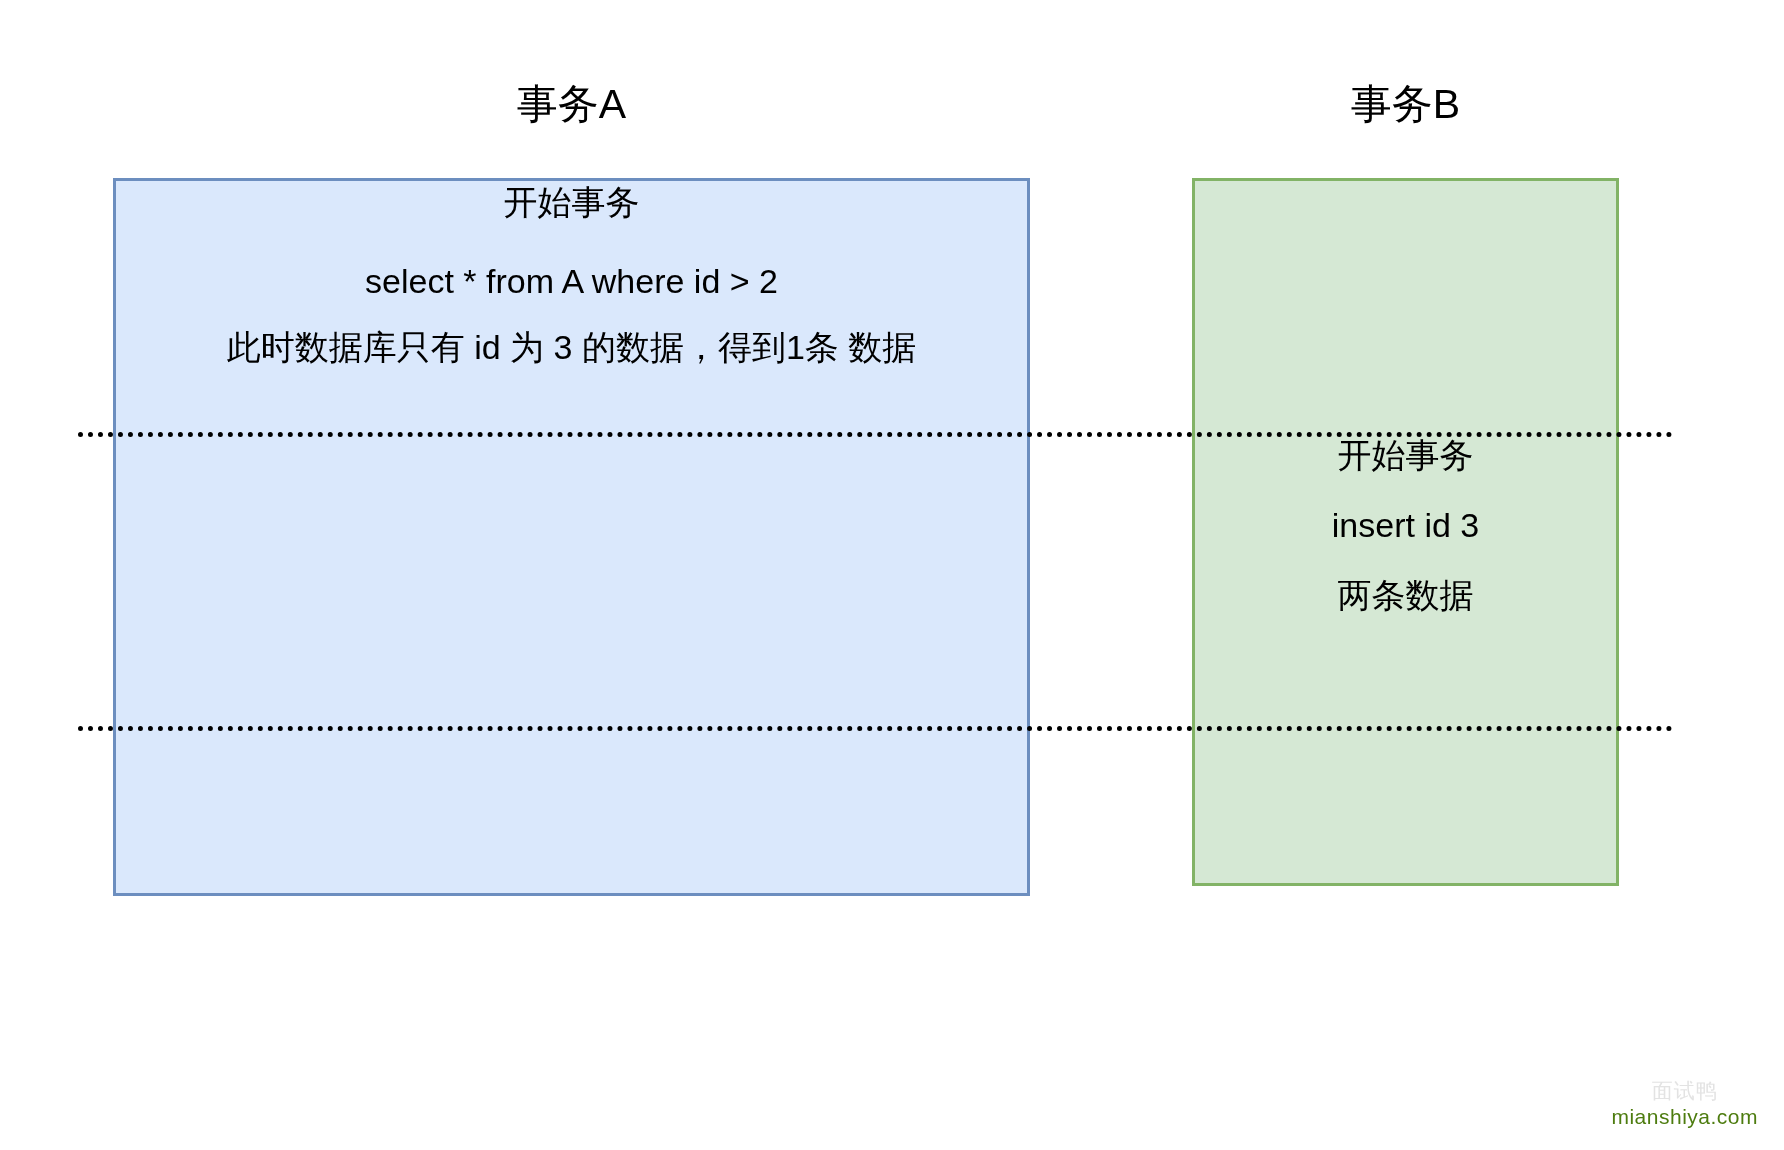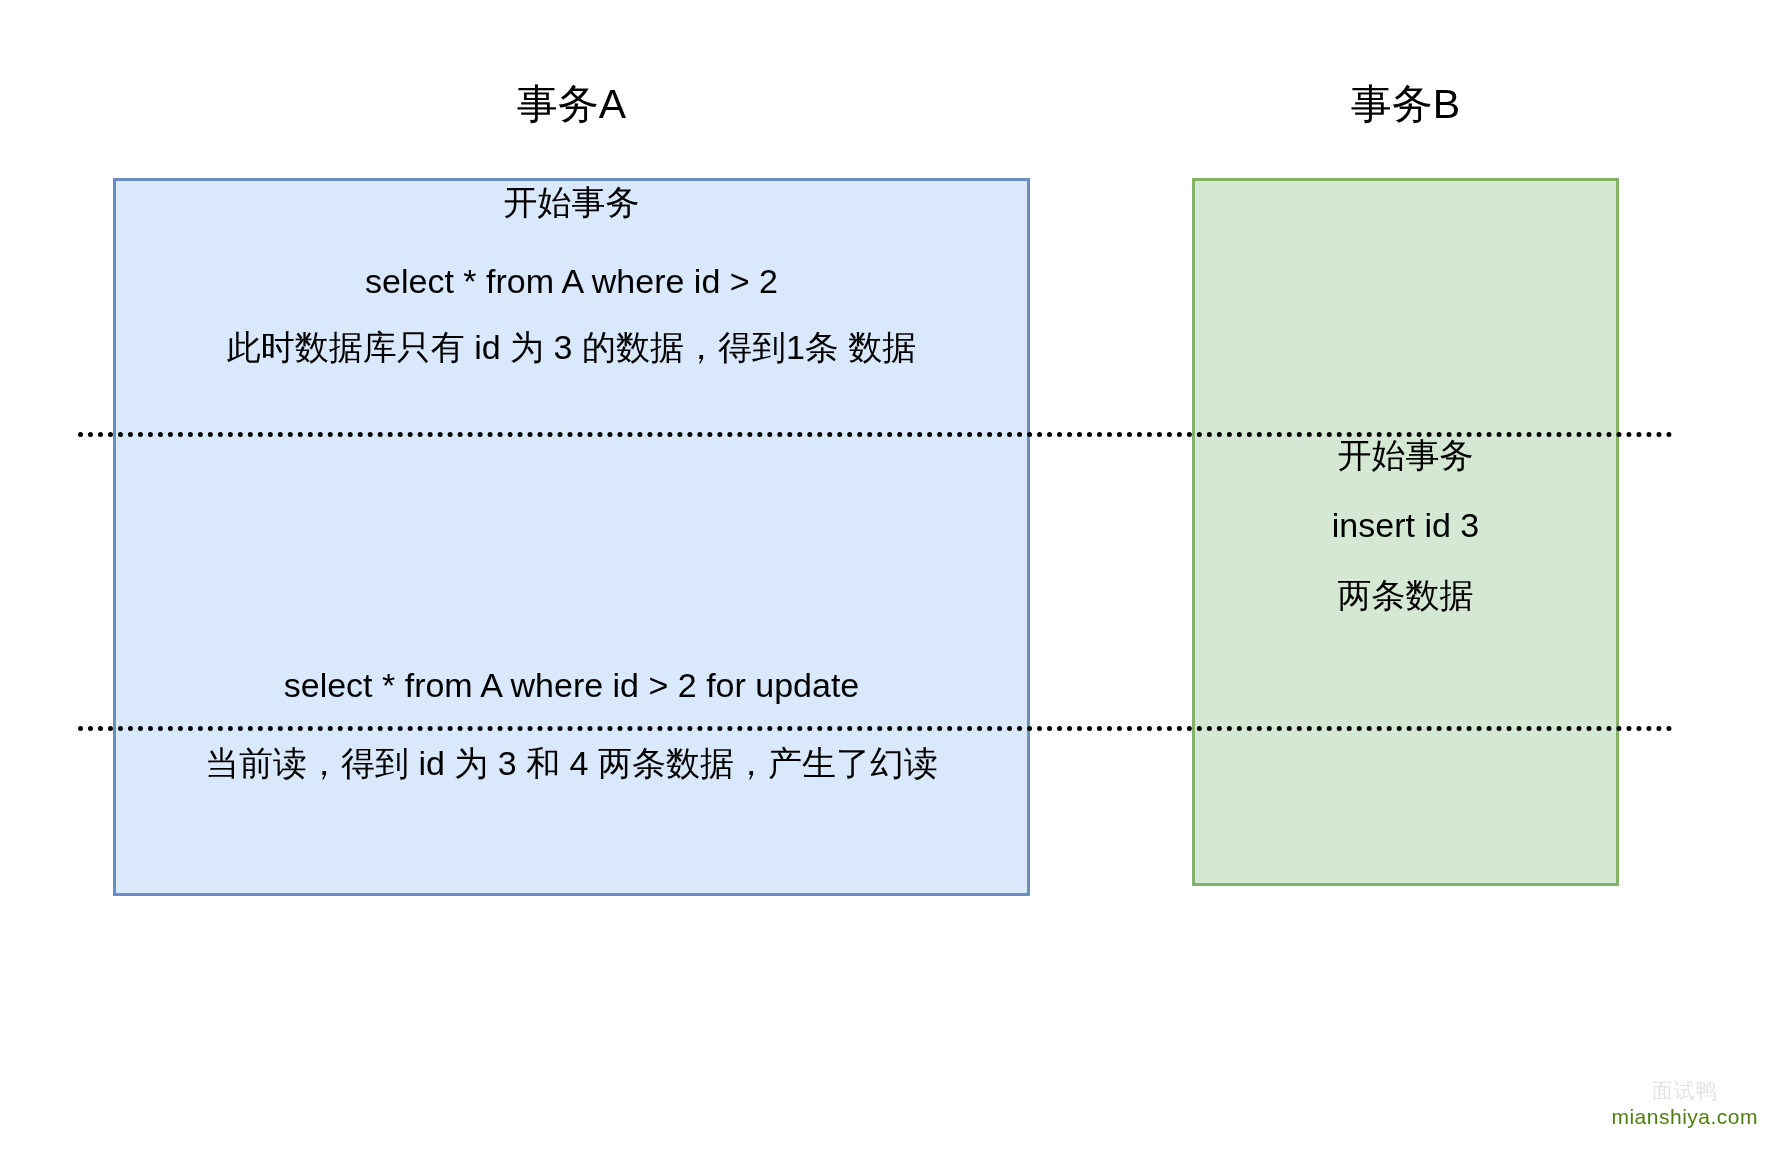--- a/index.html
+++ b/index.html
@@ -143,24 +143,20 @@
   <div id="box-a" class="txn-box"></div>
 
   <div id="box-b" class="txn-box"></div>
 
   <div id="block-a-top" class="text-block">
     <div class="text-line">开始事务</div>
     <div class="text-line">select * from A where id &gt; 2</div>
     <div class="text-line">此时数据库只有 id 为 3 的数据，得到1条 数据</div>
   </div>
 
-  <div id="block-a-bottom" class="text-block">
-    <div class="text-line">select * from A where id &gt; 2 for update</div>
-    <div class="text-line">当前读，得到 id 为 3 和 4 两条数据，产生了幻读</div>
-  </div>
 
   <div id="block-b-mid" class="text-block">
     <div class="text-line">开始事务</div>
     <div class="text-line">insert id 3</div>
     <div class="text-line">两条数据</div>
   </div>
 
   <div id="divider-1" class="divider"></div>
   <div id="divider-2" class="divider"></div>
 

